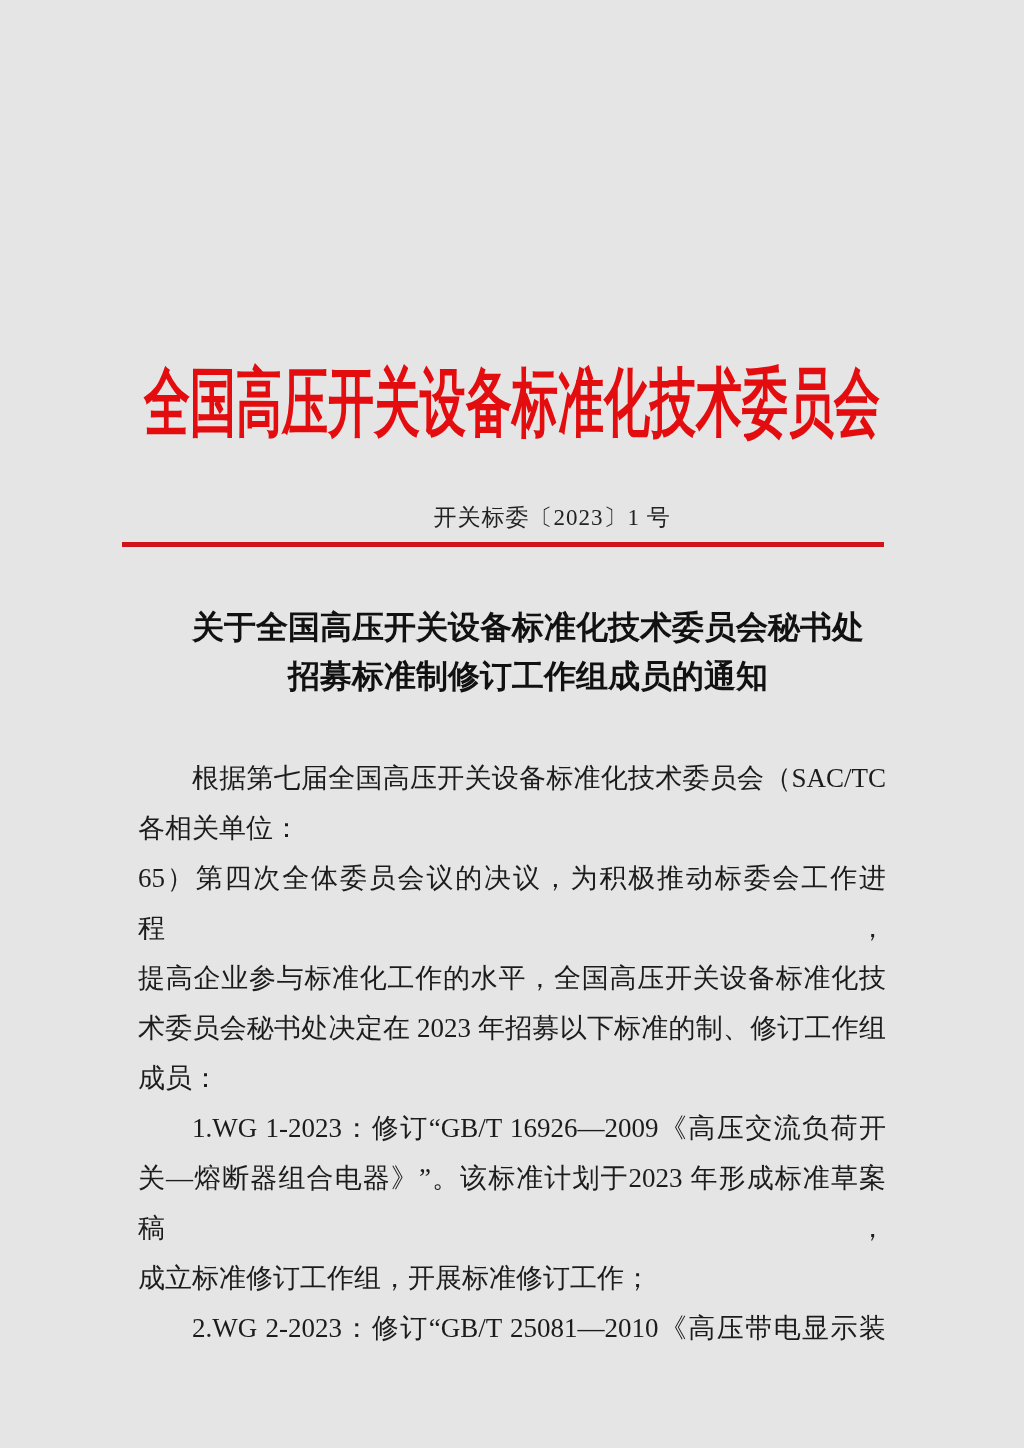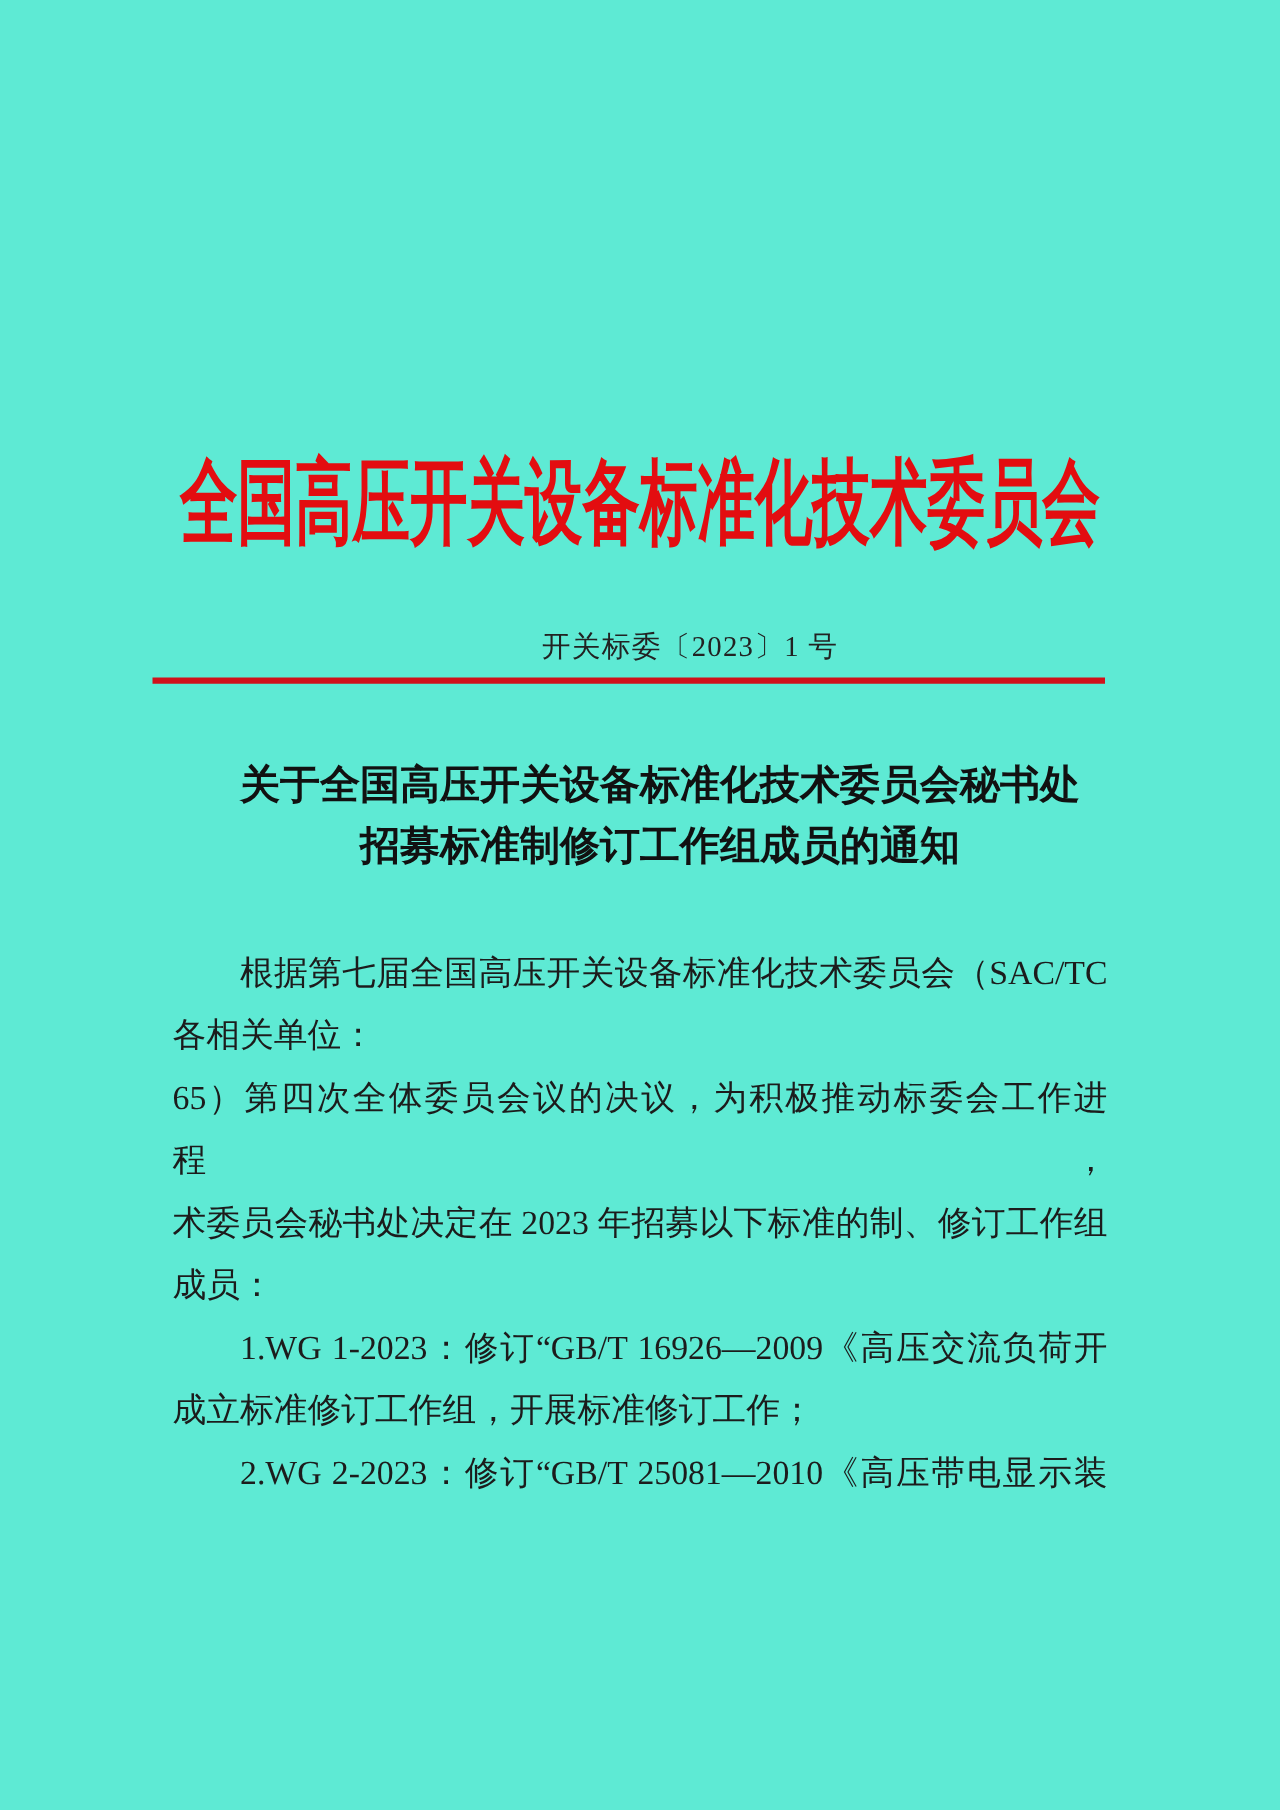--- a/index.html
+++ b/index.html
@@ -4,21 +4,21 @@
 <style>
   html, body {
     margin: 0;
     padding: 0;
     background: #ffffff;
   }
   .page {
     position: relative;
     width: 1024px;
     height: 1448px;
-    background: #5eead4;
+    background: #e5e5e5;
     overflow: hidden;
     font-family: "Liberation Serif", "DejaVu Serif", serif;
     color: #1c1c1c;
   }
   
   .masthead {
     position: absolute;
     top: 366px;
     left: 0;
     width: 100%;
@@ -102,20 +102,22 @@
 
   <div class="doc-title">
     <div>关于全国高压开关设备标准化技术委员会秘书处</div>
     <div>招募标准制修订工作组成员的通知</div>
   </div>
 
   <div class="body-text">
     <div class="ln indent just">根据第七届全国高压开关设备标准化技术委员会（SAC/TC</div>
     <div class="ln">各相关单位：</div>
     <div class="ln just">65）第四次全体委员会议的决议，为积极推动标委会工作进程，</div>
+    <div class="ln just">提高企业参与标准化工作的水平，全国高压开关设备标准化技</div>
     <div class="ln just">术委员会秘书处决定在 2023 年招募以下标准的制、修订工作组</div>
     <div class="ln">成员：</div>
     <div class="ln indent just">1.WG 1-2023：修订“GB/T 16926—2009《高压交流负荷开</div>
+    <div class="ln just">关—熔断器组合电器》”。该标准计划于2023 年形成标准草案稿，</div>
     <div class="ln">成立标准修订工作组，开展标准修订工作；</div>
     <div class="ln indent just">2.WG 2-2023：修订“GB/T 25081—2010《高压带电显示装</div>
   </div>
 
 </div>
 
 </body></html>

